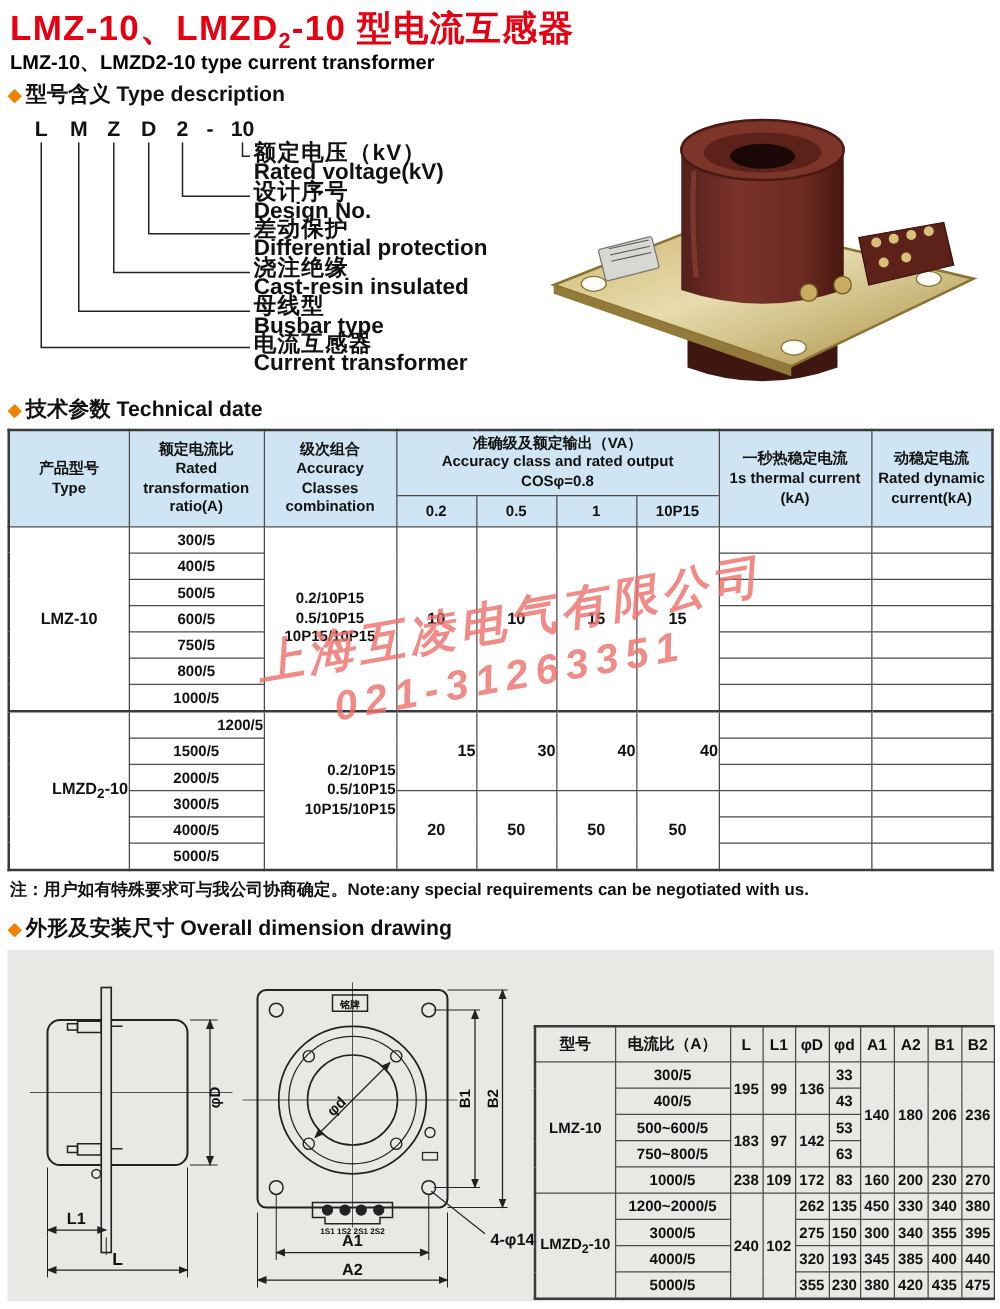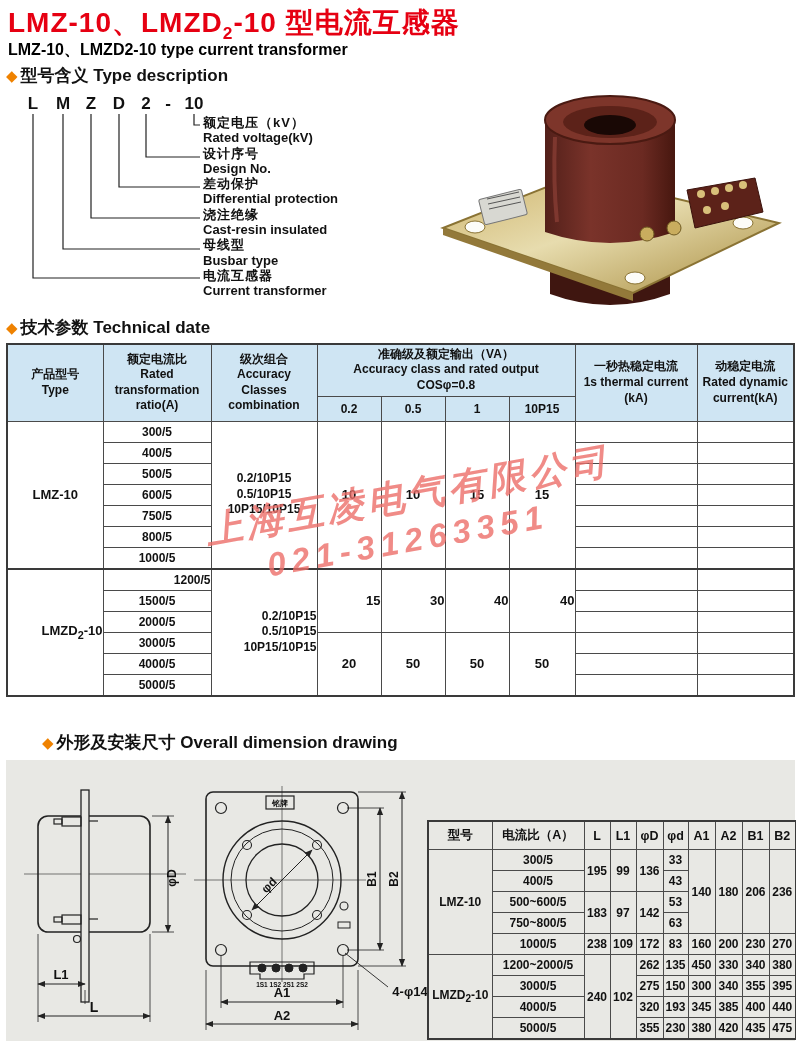--- a/index.html
+++ b/index.html
@@ -6,21 +6,21 @@
   .page{position:relative;width:796px;height:1047px;background:#fff;overflow:hidden;
         font-family:"Liberation Sans","DejaVu Sans",sans-serif;color:#111;}
   .abs{position:absolute;}
   
   .title{top:4px;left:8px;font-size:28px;font-weight:bold;color:#e60012;letter-spacing:1px;white-space:nowrap;}
   .title sub{font-size:0.62em;}
   .subtitle{top:40px;left:8px;font-size:16px;font-weight:bold;color:#000000;white-space:nowrap;}
   .sec{font-size:17px;font-weight:bold;color:#111;white-space:nowrap;}
   .diamond{color:#ef8200;font-size:15px;margin-right:3px;}
   
-  .code-labels{top:115px;left:203px;line-height:15.3px;font-size:13px;font-weight:bold;}
+  .code-labels{top:115px;left:203px;line-height:15.3px;font-size:18px;font-weight:bold;}
   .code-labels .cn{letter-spacing:1px;}
   
   .techwrap{top:343px;left:6px;width:789px;}
   table{border-collapse:collapse;table-layout:fixed;}
   .tech{width:789px;font-size:12px;}
   .tech th,.tech td{border:1px solid #4a4a4a;text-align:center;vertical-align:middle;padding:0;}
   .tech thead th{background:#cfe5f3;font-weight:bold;}
   .tech{border:2px solid #3a3a3a;}
   .ml{white-space:pre-line;line-height:1.3;}
   .tech tbody td{height:20px;font-weight:bold;}
@@ -284,22 +284,23 @@
           </tr>
       </tbody>
     </table>
 
     <div class="abs wm">
       <div class="l1">上海互凌电气有限公司</div>
       <div class="l2">021-31263351</div>
     </div>
   </div>
 
-
-  <div class="abs sec" style="top:731px;left:6px;margin-left:36px;"><span class="diamond">◆</span><span>外形及安装尺寸 Overall dimension drawing</span></div>
+  <div class="abs note">注：用户如有特殊要求可与我公司协商确定。Note:any special requirements can be negotiated with us.</div>
+
+  <div class="abs sec" style="top:731px;left:6px;"><span class="diamond">◆</span><span>外形及安装尺寸 Overall dimension drawing</span></div>
 
   <div class="abs panel">
 
     <svg class="abs" style="top:26px;left:12px;" width="175" height="250" viewBox="0 0 175 250">
       <defs>
         <marker id="ar" viewBox="0 0 10 10" refX="9" refY="5" markerWidth="8" markerHeight="8" orient="auto-start-reverse">
           <path d="M0 1 L10 5 L0 9 Z" fill="#222"></path>
         </marker>
       </defs>
       <g stroke="#222" fill="none">

